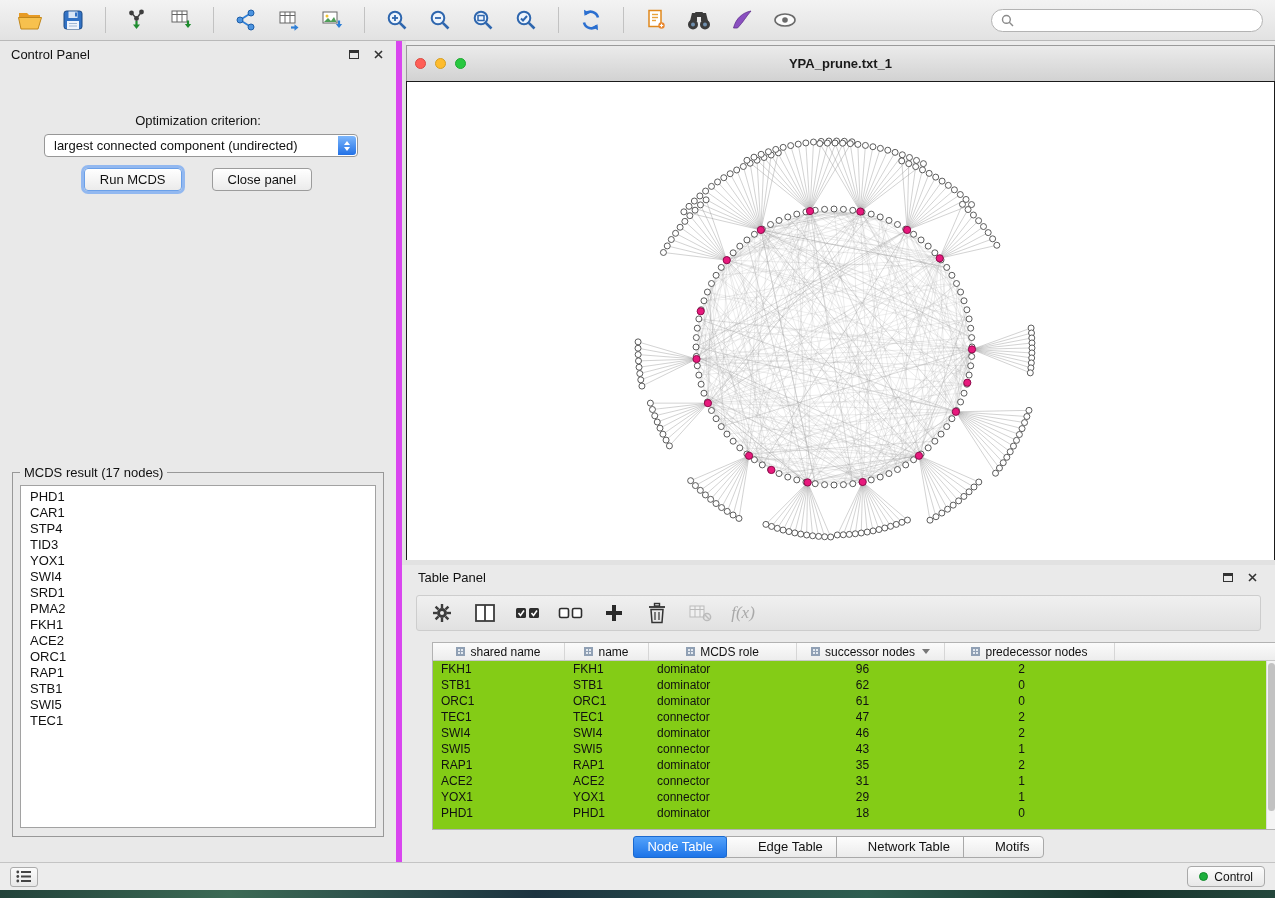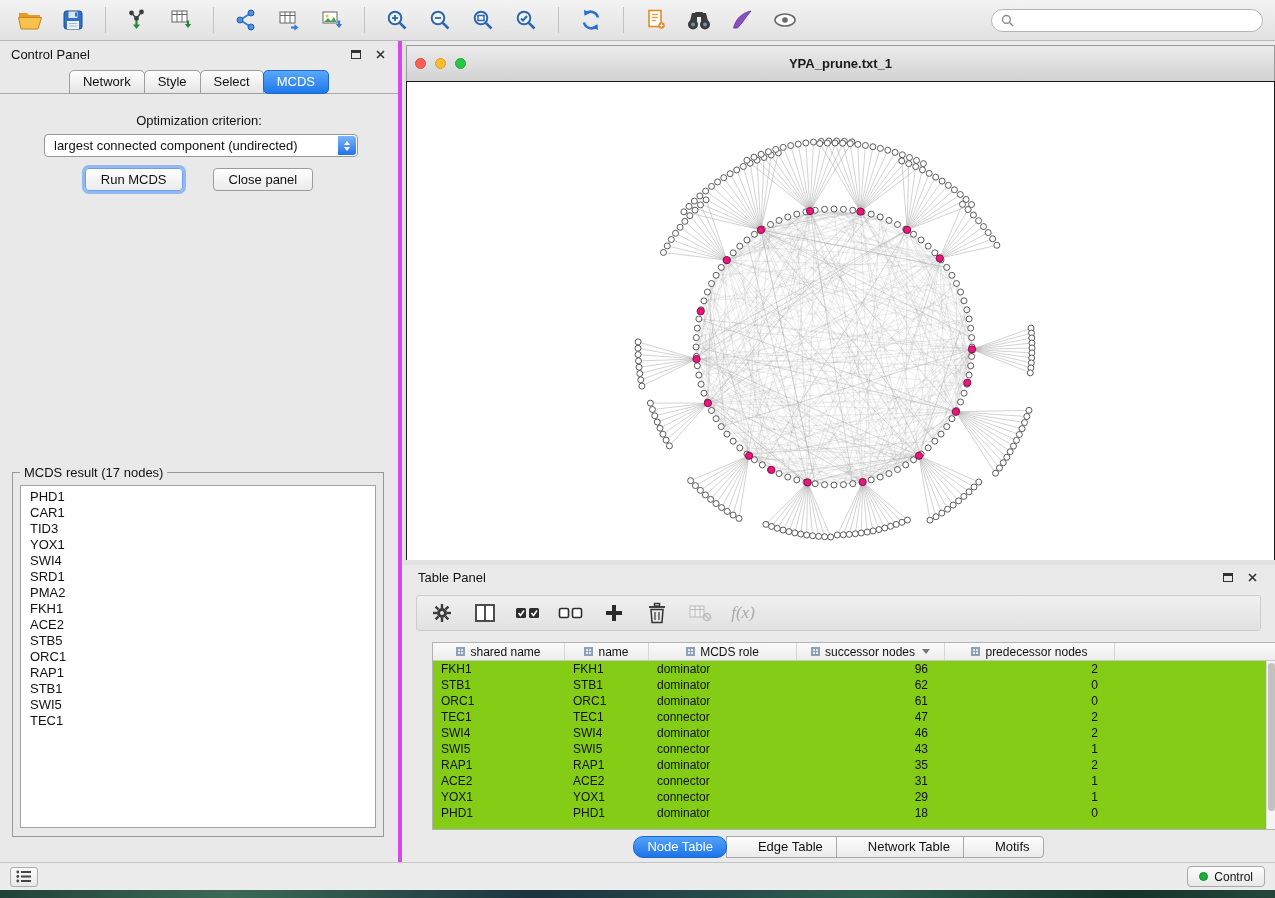--- a/index.html
+++ b/index.html
@@ -7,21 +7,21 @@
   .app{position:relative;width:1275px;height:898px;background:#ececec;font-family:"Liberation Sans",sans-serif;overflow:hidden;color:#111;}
 
   
   .toolbar{position:absolute;left:0;top:0;width:1275px;height:41px;background:linear-gradient(#f3f3f3,#e2e2e2);border-bottom:1px solid #b9b9b9;display:flex;align-items:center;padding:0 12px;gap:7px;}
   .tb-btn{width:36px;height:32px;display:flex;align-items:center;justify-content:center;border-radius:4px;flex:0 0 auto;}
   .tb-sep{width:1px;height:26px;background:#c2c2c2;margin:0 7px;flex:0 0 auto;}
   .search-box{margin-left:auto;width:272px;height:23px;border:1px solid #b3b3b3;border-radius:12px;background:#fff;display:flex;align-items:center;gap:6px;padding:0 9px;}
   .search-box input{border:none;outline:none;background:transparent;flex:1;font-size:13px;font-family:"Liberation Sans",sans-serif;}
 
   
-  .control-panel{position:absolute;left:0;top:41px;width:402px;height:821px;background:#e9e9e9;border-right:4px solid #d946ef;}
+  .control-panel{position:absolute;left:0;top:41px;width:402px;height:821px;background:#e9e9e9;border-right:6px solid #d946ef;}
   .panel-header{position:absolute;left:0;top:0;width:100%;height:26px;display:flex;align-items:center;padding:0 11px;font-size:13px;}
   .ph-btns{margin-left:auto;display:flex;align-items:center;gap:10px;}
   .ph-btn{display:flex;align-items:center;justify-content:center;width:14px;height:14px;}
   .cp-tabs{position:absolute;left:0;top:30px;width:100%;height:23px;display:flex;justify-content:center;align-items:flex-end;border-bottom:1px solid #a8a8a8;}
   .cp-tab{font-size:13px;padding:3px 13px 4px;background:linear-gradient(#fdfdfd,#e6e6e6);border:1px solid #9e9e9e;border-radius:5px 5px 0 0;margin-bottom:-1px;cursor:default;}
   .cp-tab + .cp-tab{margin-left:-1px;}
   .cp-tab.active{background:linear-gradient(#5aa8fc,#1e78ea);border-color:#1a69cf;color:#fff;z-index:1;border-radius:5px;}
   .opt-label{position:absolute;left:0;top:72px;width:100%;text-align:center;font-size:13px;}
   .dropdown{position:absolute;left:44px;top:93px;width:314px;height:23px;background:#fff;border:1px solid #979797;border-radius:4px;display:flex;align-items:center;padding-left:9px;font-size:13px;}
   .dd-stepper{position:absolute;right:1px;top:1px;bottom:1px;width:18px;border-radius:0 3px 3px 0;background:linear-gradient(#7cb6fb,#2271e6);display:flex;flex-direction:column;align-items:center;justify-content:center;gap:2px;}
@@ -55,29 +55,29 @@
   .tp-toolbar{position:absolute;left:14px;top:30px;width:845px;height:36px;background:linear-gradient(#f0f0f0,#e1e1e1);border:1px solid #cdcdcd;border-radius:3px;display:flex;align-items:center;padding:0 12px;gap:17px;}
   .tt-btn{display:flex;align-items:center;justify-content:center;height:30px;min-width:26px;}
   .fx{font-family:"Liberation Serif",serif;font-style:italic;font-size:17px;color:#a9a9a9;}
   .table-wrap{position:absolute;left:30px;top:77px;width:845px;height:188px;background:#84cc16;border:1px solid #b2b2b2;overflow:hidden;}
   .thead{display:flex;height:18px;background:linear-gradient(#fbfbfb,#ededed);border-bottom:1px solid #c8c8c8;font-size:12px;}
   .th{display:flex;align-items:center;justify-content:center;gap:5px;border-right:1px solid #d6d6d6;overflow:hidden;white-space:nowrap;flex:0 0 auto;}
   .th-ic{width:9px;height:9px;border:1px solid #90a0b4;background:repeating-linear-gradient(0deg,#90a0b4 0 1px,transparent 1px 3px),repeating-linear-gradient(90deg,#90a0b4 0 1px,transparent 1px 3px),#e4eaf1;flex:0 0 auto;}
   .sort-arrow{width:0;height:0;border-left:4px solid transparent;border-right:4px solid transparent;border-top:5px solid #777;margin-left:2px;}
   .tr{display:flex;height:16px;align-items:center;font-size:12px;}
   .td{padding-left:8px;overflow:hidden;white-space:nowrap;flex:0 0 auto;}
-  .td.num{text-align:right;padding-left:0;padding-right:17px;}
+  .td.num{text-align:center;padding-left:0;padding-right:17px;}
   .vscroll{position:absolute;right:0;top:18px;bottom:0;width:10px;background:#f4f4f4;border-left:1px solid #ddd;}
   .vthumb{position:absolute;top:2px;left:1px;width:7px;height:148px;background:#c2c2c2;border-radius:4px;}
   .tp-tabs{position:absolute;left:0;top:271px;width:100%;height:21px;display:flex;justify-content:center;align-items:center;}
   .tp-tab{font-size:13px;padding:2px 13px 3px;background:linear-gradient(#fdfdfd,#ebebeb);border:1px solid #a9a9a9;cursor:default;}
   .tp-tab + .tp-tab{margin-left:-1px;padding-left:31px;}
   .tp-tab:first-child{border-radius:4px 0 0 4px;}
   .tp-tab:last-child{border-radius:0 4px 4px 0;}
-  .tp-tab.active{background:linear-gradient(#53a2fb,#1d74e8);border-color:#1a69cf;color:#fff;z-index:1;border-radius:10px;}
+  .tp-tab.active{background:linear-gradient(#53a2fb,#1d74e8);border-color:#1a69cf;color:#fff;z-index:1;border-radius:3px;}
 
   
   .status-bar{position:absolute;left:0;top:862px;width:1275px;height:28px;background:#ececec;border-top:1px solid #c4c4c4;display:flex;align-items:center;padding:0 10px;}
   .sb-left-btn{width:28px;height:20px;border:1px solid #ababab;border-radius:3px;background:linear-gradient(#fbfbfb,#e8e8e8);display:flex;align-items:center;justify-content:center;}
   .memory-btn{margin-left:auto;height:21px;display:flex;align-items:center;gap:6px;padding:0 11px;border:1px solid #a9a9a9;border-radius:4px;background:linear-gradient(#fcfcfc,#e8e8e8);font-size:12px;}
   .mem-dot{width:9px;height:9px;border-radius:50%;background:#1caf3c;border:1px solid #128a2c;}
   .desktop-strip{position:absolute;left:0;top:890px;width:1275px;height:8px;background:linear-gradient(90deg,#22423a,#3c6a55 18%,#1c3340 42%,#2e5e50 68%,#16322b 88%,#24473c);}
 </style>
 </head>
 <body>
@@ -243,51 +243,45 @@
               <rect x="0.5" y="0.5" width="9" height="2.5" fill="#333"></rect>
             </svg>
         </span>
         <span class="ph-btn">
           <svg width="9" height="9" viewBox="0 0 9 9">
               <path d="M1 1l7 7M8 1L1 8" stroke="#333" stroke-width="1.6"></path>
             </svg>
         </span>
       </span>
     </div>
-    <div class="cp-tabs">
-        <div class="cp-tab">Network</div>
-        <div class="cp-tab">Style</div>
-        <div class="cp-tab">Select</div>
-        <div class="cp-tab active">MCDS</div>
-      </div>
     <div class="opt-label">Optimization criterion:</div>
     <div class="dropdown">
       <span>largest connected component (undirected)</span>
       <span class="dd-stepper">
           <span class="dd-up"></span>
           <span class="dd-down"></span>
         </span>
     </div>
     <div class="btn-row">
       <button class="mac-btn focused">Run MCDS</button>
       <button class="mac-btn">Close panel</button>
     </div>
     <fieldset class="result-box">
       <legend>MCDS result (17 nodes)</legend>
       <div class="result-list">
           <div class="result-item">PHD1</div>
           <div class="result-item">CAR1</div>
+          <div class="result-item">STP4</div>
           <div class="result-item">TID3</div>
           <div class="result-item">YOX1</div>
           <div class="result-item">SWI4</div>
           <div class="result-item">SRD1</div>
           <div class="result-item">PMA2</div>
           <div class="result-item">FKH1</div>
           <div class="result-item">ACE2</div>
-          <div class="result-item">STB5</div>
           <div class="result-item">ORC1</div>
           <div class="result-item">RAP1</div>
           <div class="result-item">STB1</div>
           <div class="result-item">SWI5</div>
           <div class="result-item">TEC1</div>
         </div>
     </fieldset>
   </div>
 
   <div class="v-splitter"></div>

